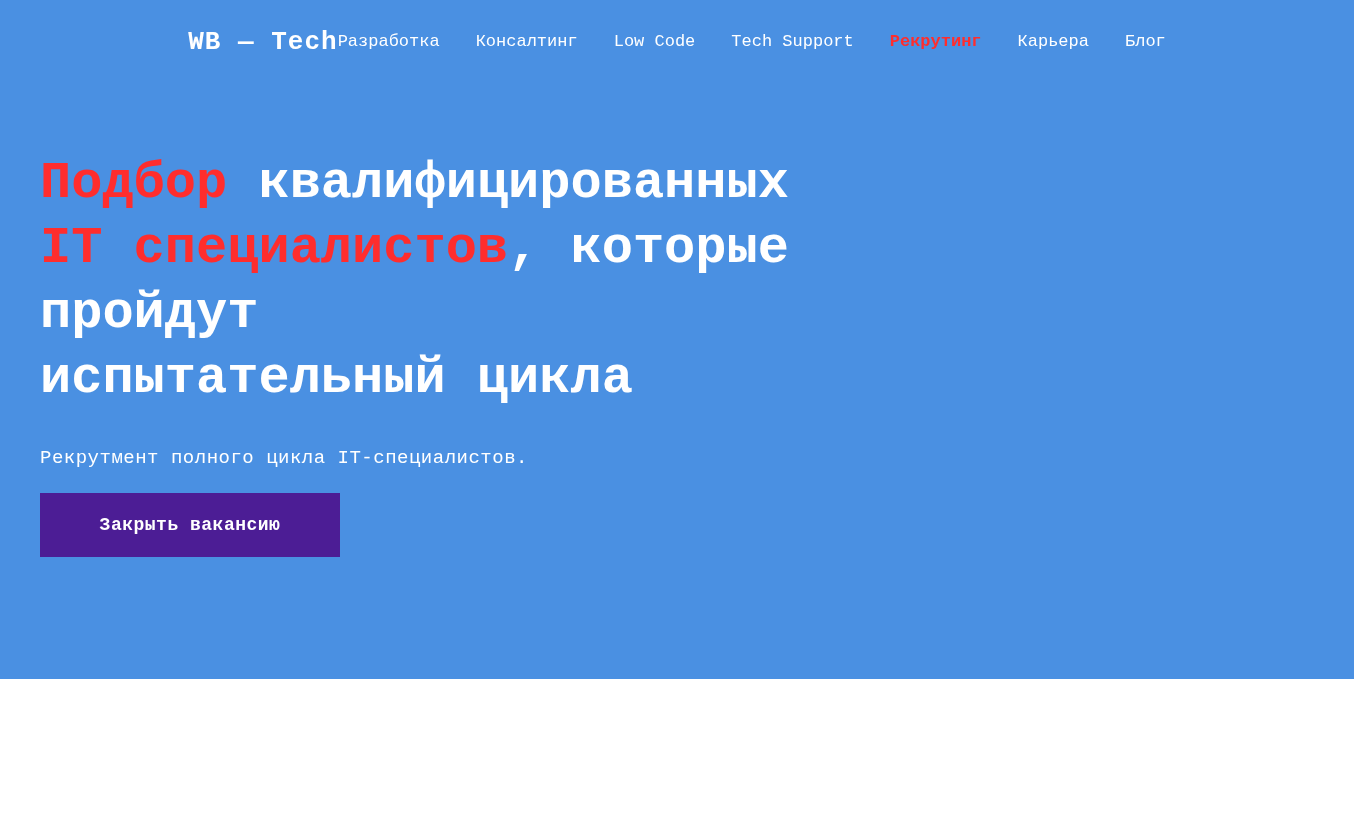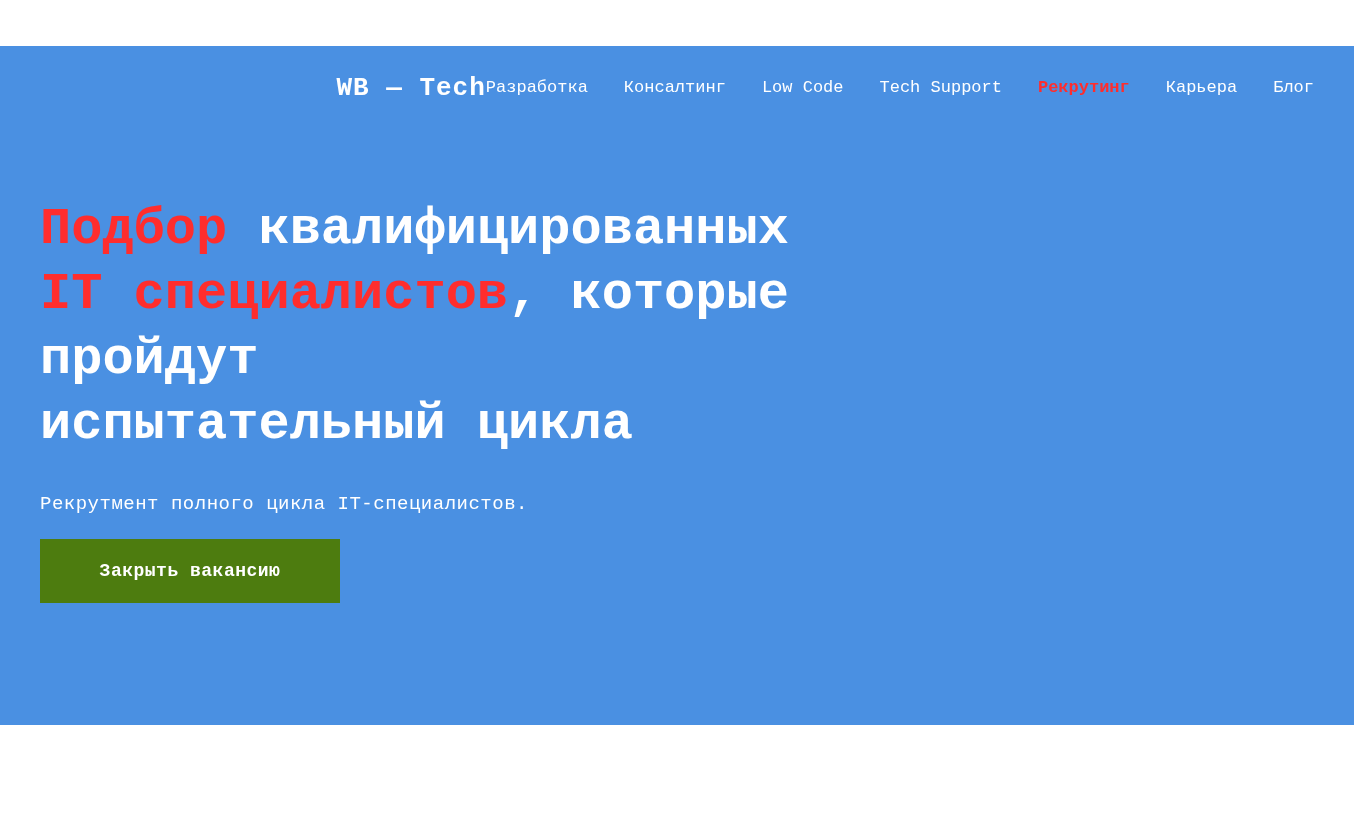--- a/index.html
+++ b/index.html
@@ -13,24 +13,23 @@
       background: #fff;
       width: 1354px;
       min-height: 822px;
     }
 
     
     .header {
       background: #4a90e2;
       display: flex;
       align-items: center;
-      justify-content: flex-end;
+      justify-content: center;
       padding: 0 40px;
       height: 83px;
-      margin-top: 46px;
     }
 
     .logo {
       color: #fff;
       font-size: 26px;
       font-weight: 900;
       font-family: 'Courier New', Courier, monospace;
       letter-spacing: 1px;
       white-space: nowrap;
     }
@@ -84,21 +83,21 @@
     .hero-subtitle {
       color: #fff;
       font-size: 19px;
       font-family: 'Courier New', Courier, monospace;
       font-weight: 400;
       margin-bottom: 24px;
       letter-spacing: 0.5px;
     }
 
     .cta-button {
-      background: #4d7c0f;
+      background: #4c1d95;
       color: #fff;
       border: none;
       padding: 22px 40px;
       font-size: 18px;
       font-family: 'Courier New', Courier, monospace;
       font-weight: 600;
       cursor: pointer;
       display: inline-block;
       min-width: 300px;
       text-align: center;

